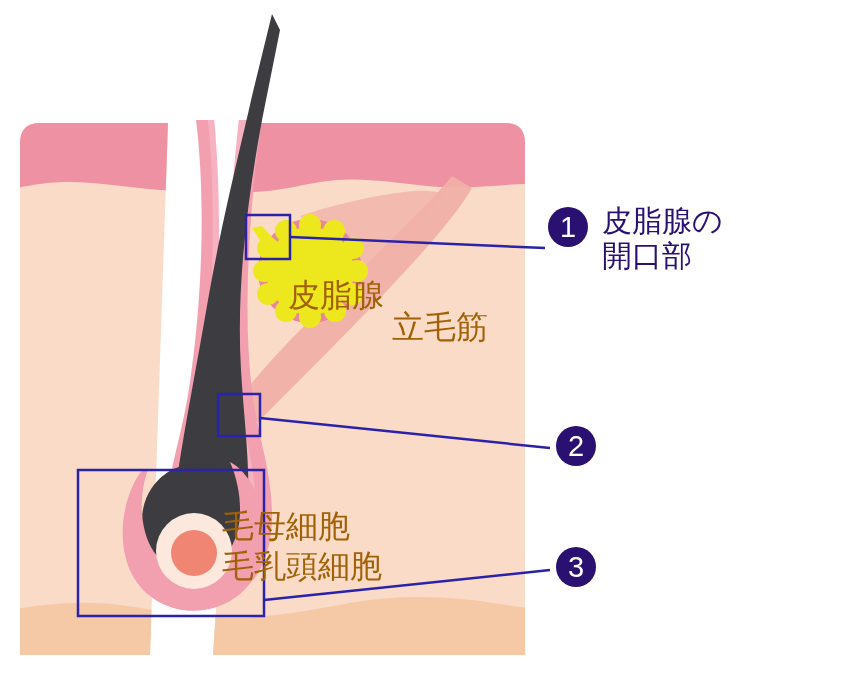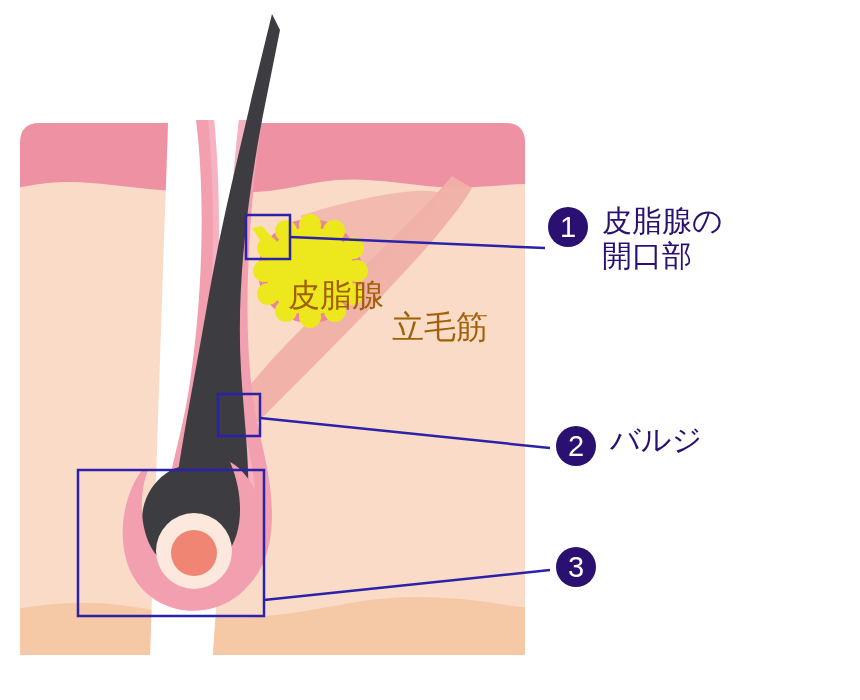--- a/index.html
+++ b/index.html
@@ -235,30 +235,31 @@
     <g>
       <rect x="78" y="470" width="186" height="146" fill="none" stroke="#2A22A8" stroke-width="2.5"></rect>
       <line x1="264" y1="600" x2="550" y2="570" stroke="#2A22A8" stroke-width="2.5"></line>
     </g>
   </svg>
 
   <div class="inner-label" id="label-sebaceous">皮脂腺</div>
 
   <div class="inner-label" id="label-arrector">立毛筋</div>
 
-
+  <div class="inner-label" id="label-matrix">毛母細胞</div>
+
+  <div class="inner-label" id="label-papilla-cells">毛乳頭細胞</div>
 
   <div class="callout-group" id="callout-1">
     <div class="callout-badge">1</div>
     <div class="callout-text">皮脂腺の
 開口部</div>
   </div>
 
   <div class="callout-group" id="callout-2">
     <div class="callout-badge">2</div>
-    <div class="callout-text">バルジ</div>
   </div>
 
   <div class="callout-group" id="callout-3">
     <div class="callout-badge">3</div>
   </div>
 
 </div>
 
 </body></html>

